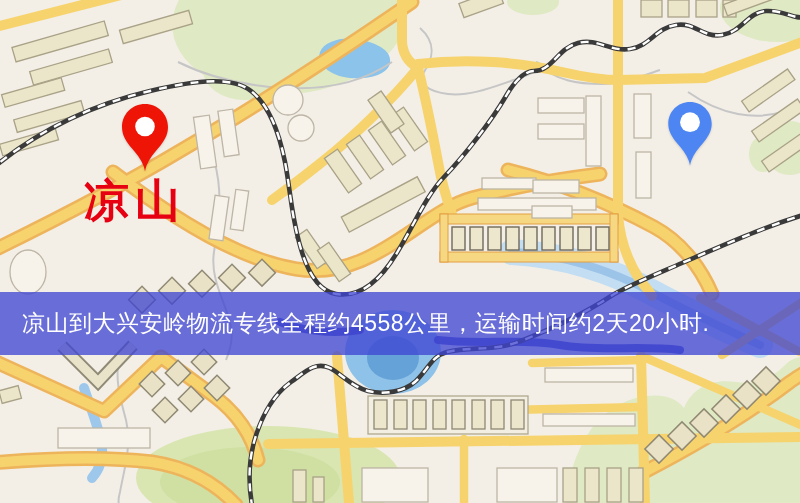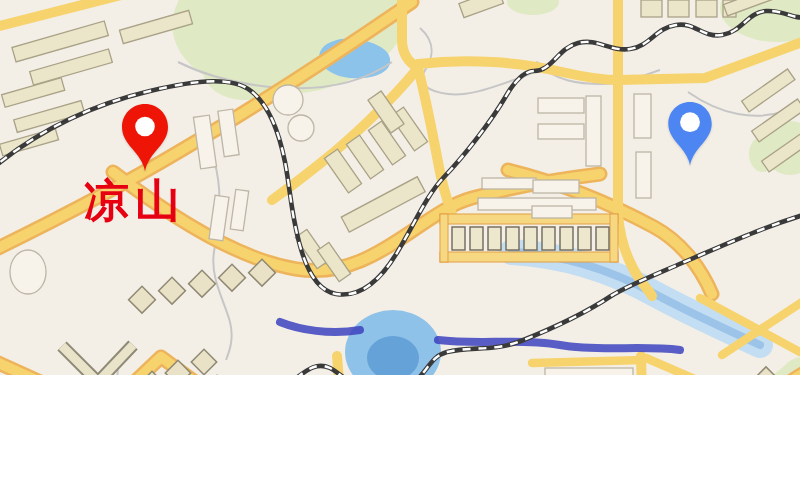--- a/index.html
+++ b/index.html
@@ -5,21 +5,21 @@
   :root{
     --pin-red:#ee1507;
     --pin-blue:#4d86f2;
     --origin-label:#e60012;
     --destination-label:#1a1ae0;
     --banner-bg:rgba(62,68,210,0.76);
     --banner-text:#ffffff;
   }
   html,body{margin:0;padding:0;}
   body{width:800px;height:503px;overflow:hidden;font-family:"Liberation Sans",sans-serif;}
-  .stage{position:relative;width:800px;height:375px;overflow:hidden;background:#f2eee6;}
+  .stage{position:relative;width:800px;height:503px;overflow:hidden;background:#f2eee6;}
   .stage svg.map{position:absolute;left:0;top:0;}
   
   .road{stroke:#f7d36e;fill:none;stroke-width:10;stroke-linecap:round;stroke-linejoin:round}
   .roadS{stroke:#f7d36e;fill:none;stroke-width:8.5;stroke-linecap:round;stroke-linejoin:round}
   .case{stroke:#edb45c;fill:none;stroke-width:15;stroke-linecap:round;stroke-linejoin:round}
   .railb{stroke:#3a3a3a;stroke-width:4.6;fill:none;stroke-linecap:round}
   .raild{stroke:#ffffff;stroke-width:2.4;fill:none;stroke-dasharray:8 8;stroke-linecap:butt}
   .bldg{fill:#ebe5ca;stroke:#a9a287;stroke-width:1.3}
   .bldgw{fill:#f7f3ea;stroke:#bdb5a6;stroke-width:1.3}
   .diam{fill:#e9e2c6;stroke:#8f8873;stroke-width:1.5}
@@ -244,13 +244,16 @@
     <circle cx="26" cy="24.5" r="9.8" fill="#ffffff"></circle>
   </svg>
 
   <svg class="pin pin-blue" viewBox="0 0 52 72">
     <path d="M26 2 C13 2 3 12.3 3 25 C3 33.5 7.3 39.8 12.6 46 C17 51.2 22 56.8 24.6 64 C25.2 65.8 25.7 67.6 26 69.5 C26.3 67.6 26.8 65.8 27.4 64 C30 56.8 35 51.2 39.4 46 C44.7 39.8 49 33.5 49 25 C49 12.3 39 2 26 2 Z" fill="var(--pin-blue)"></path>
     <circle cx="26" cy="23.5" r="10.5" fill="#ffffff"></circle>
   </svg>
 
   <div class="place-label origin">凉山</div>
 
+  <div class="banner">
+    <span class="banner-text">凉山到大兴安岭物流专线全程约4558公里，运输时间约2天20小时.</span>
+  </div>
 </div>
 
 </body></html>

